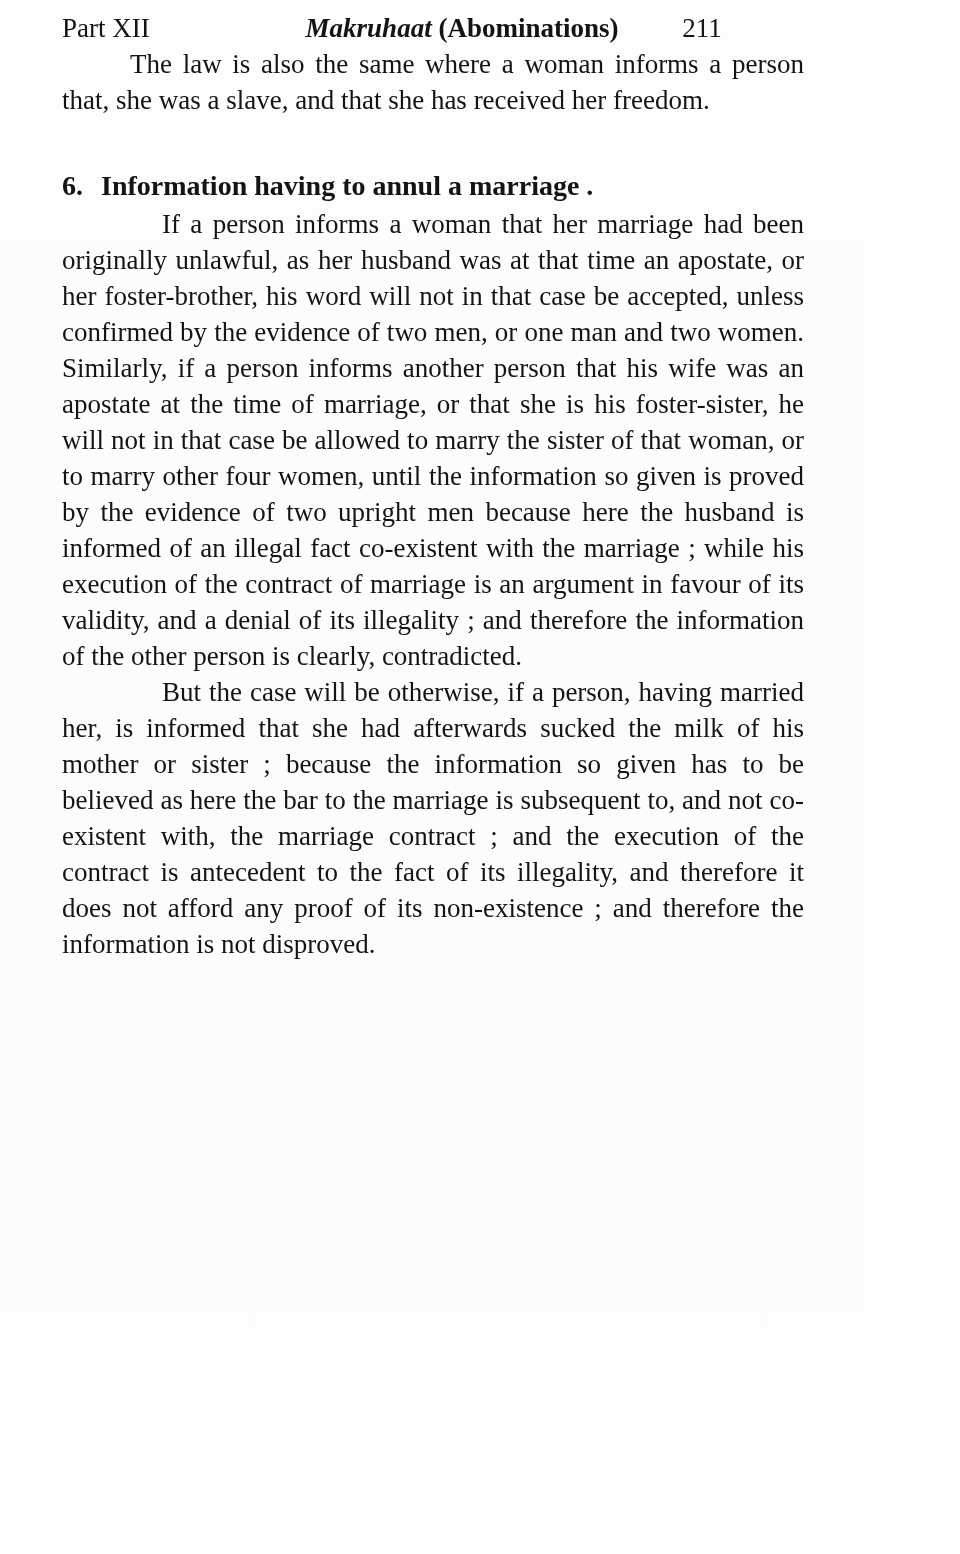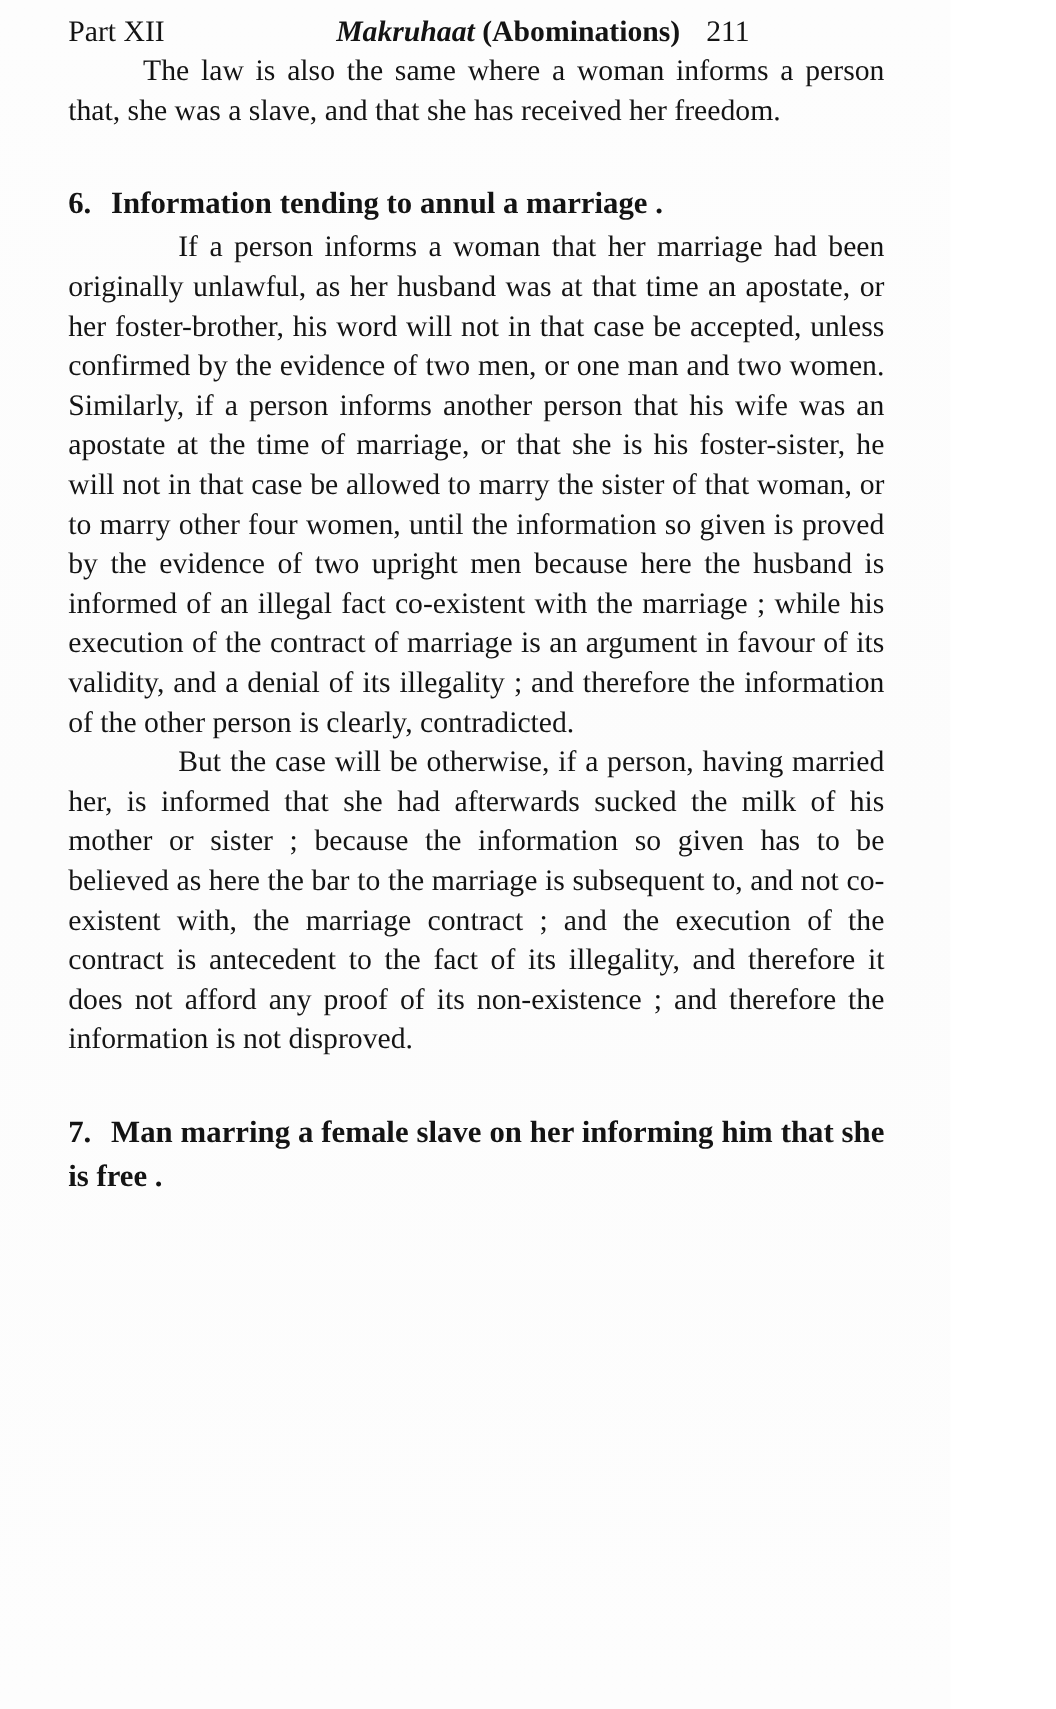--- a/index.html
+++ b/index.html
@@ -37,21 +37,21 @@
     flex: 1;
     text-align: center;
     padding-left: 60px; 
     font-weight: bold;
   }
   .page-header .hdr-center .book-title-italic {
     font-style: italic;
   }
   .page-header .hdr-right {
     min-width: 120px;
-    text-align: left;
+    text-align: center;
     padding-right: 42px;
   }
   .body-text {
     font-size: 27px;
     line-height: 36px;
     text-align: justify;
     margin: 0;
   }
   .paragraph {
   }
@@ -79,25 +79,22 @@
     <span class="hdr-left">Part XII</span>
     <span class="hdr-center">
       <span class="book-title-italic">Makruhaat</span><span> (Abominations)</span>
     </span>
     <span class="hdr-right">211</span>
   </div>
 
   <p class="body-text paragraph first indent-sm">The law is also the same where a woman informs a person that, she was a slave, and that she has received her freedom.</p>
 
   <div class="section-heading">
-    <span class="heading-number">6.</span><span>Information tending to annul a marriage .</span>
+    <span class="heading-number">6.</span><span>Information having to annul a marriage .</span>
   </div>
 
   <p class="body-text paragraph indent-lg">If a person informs a woman that her marriage had been originally unlawful, as her husband was at that time an apostate, or her foster-brother, his word will not in that case be accepted, unless confirmed by the evidence of two men, or one man and two women. Similarly, if a person informs another person that his wife was an apostate at the time of marriage, or that she is his foster-sister, he will not in that case be allowed to marry the sister of that woman, or to marry other four women, until the information so given is proved by the evidence of two upright men because here the husband is informed of an illegal fact co-existent with the marriage ; while his execution of the contract of marriage is an argument in favour of its validity, and a denial of its illegality ; and therefore the information of the other person is clearly, contradicted.</p>
 
   <p class="body-text paragraph indent-lg">But the case will be otherwise, if a person, having married her, is informed that she had afterwards sucked the milk of his mother or sister ; because the information so given has to be believed as here the bar to the marriage is subsequent to, and not co-existent with, the marriage contract ; and the execution of the contract is antecedent to the fact of its illegality, and therefore it does not afford any proof of its non-existence ; and therefore the information is not disproved.</p>
 
-  <div class="section-heading">
-    <span class="heading-number">7.</span><span>Man marring a female slave on her informing him that she is free .</span>
-  </div>
 
 
 </div>
 
 </body></html>

